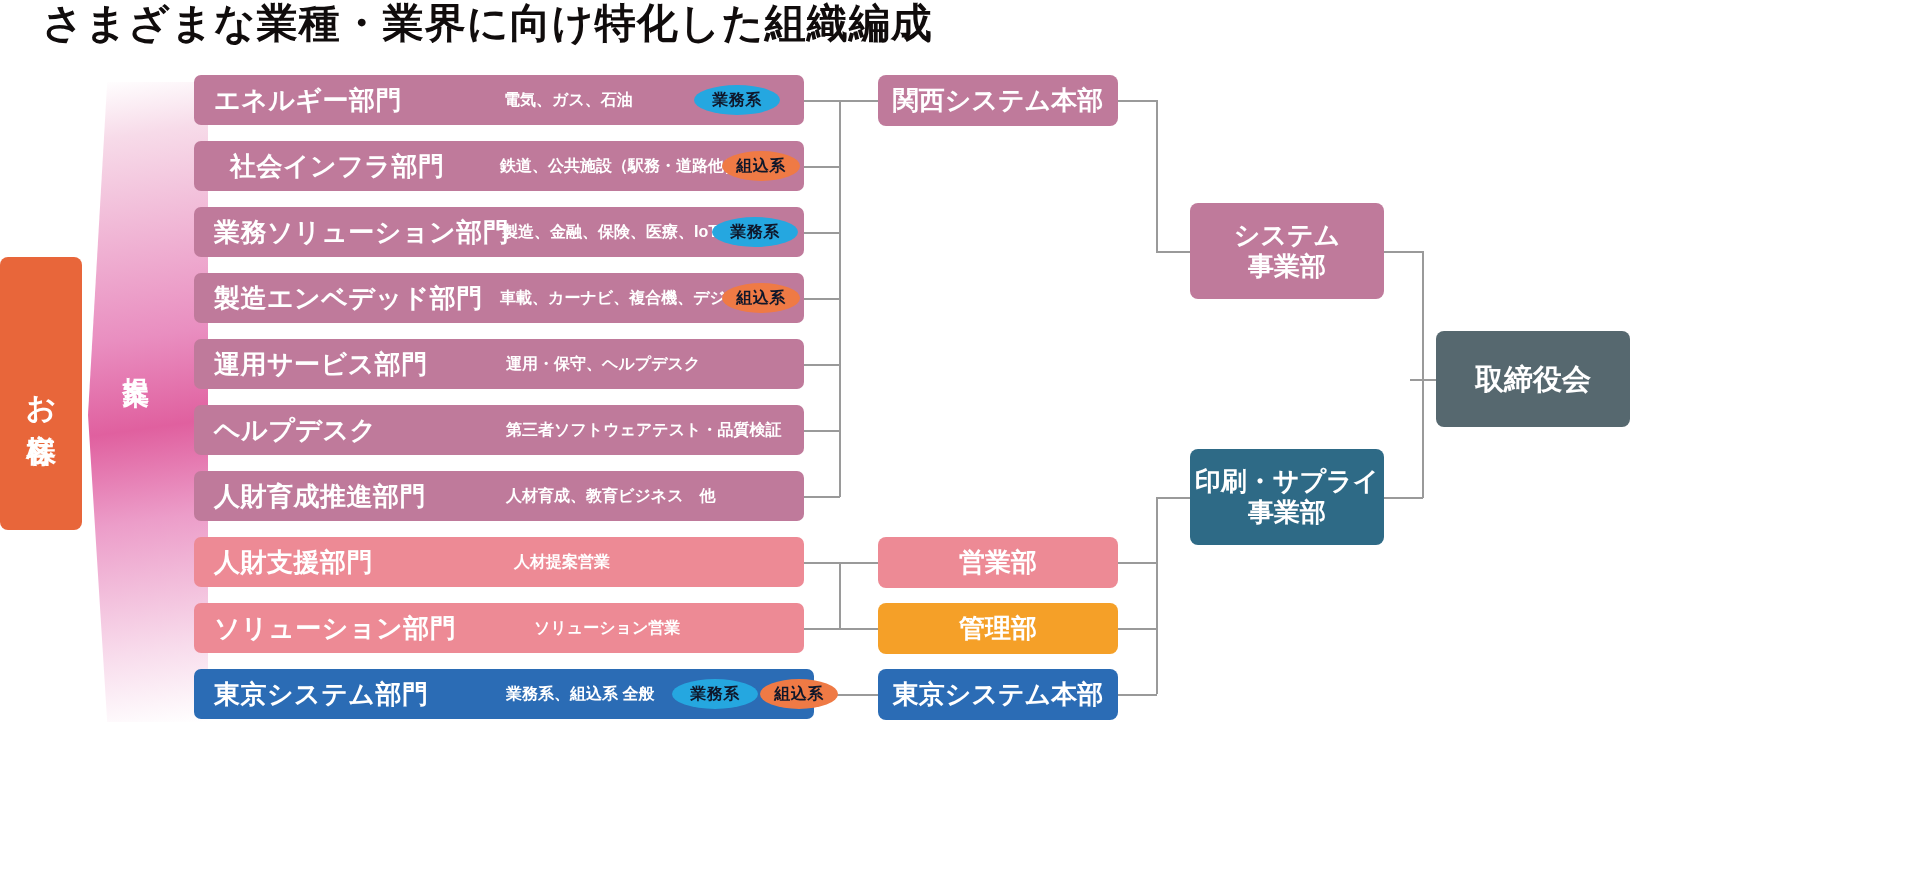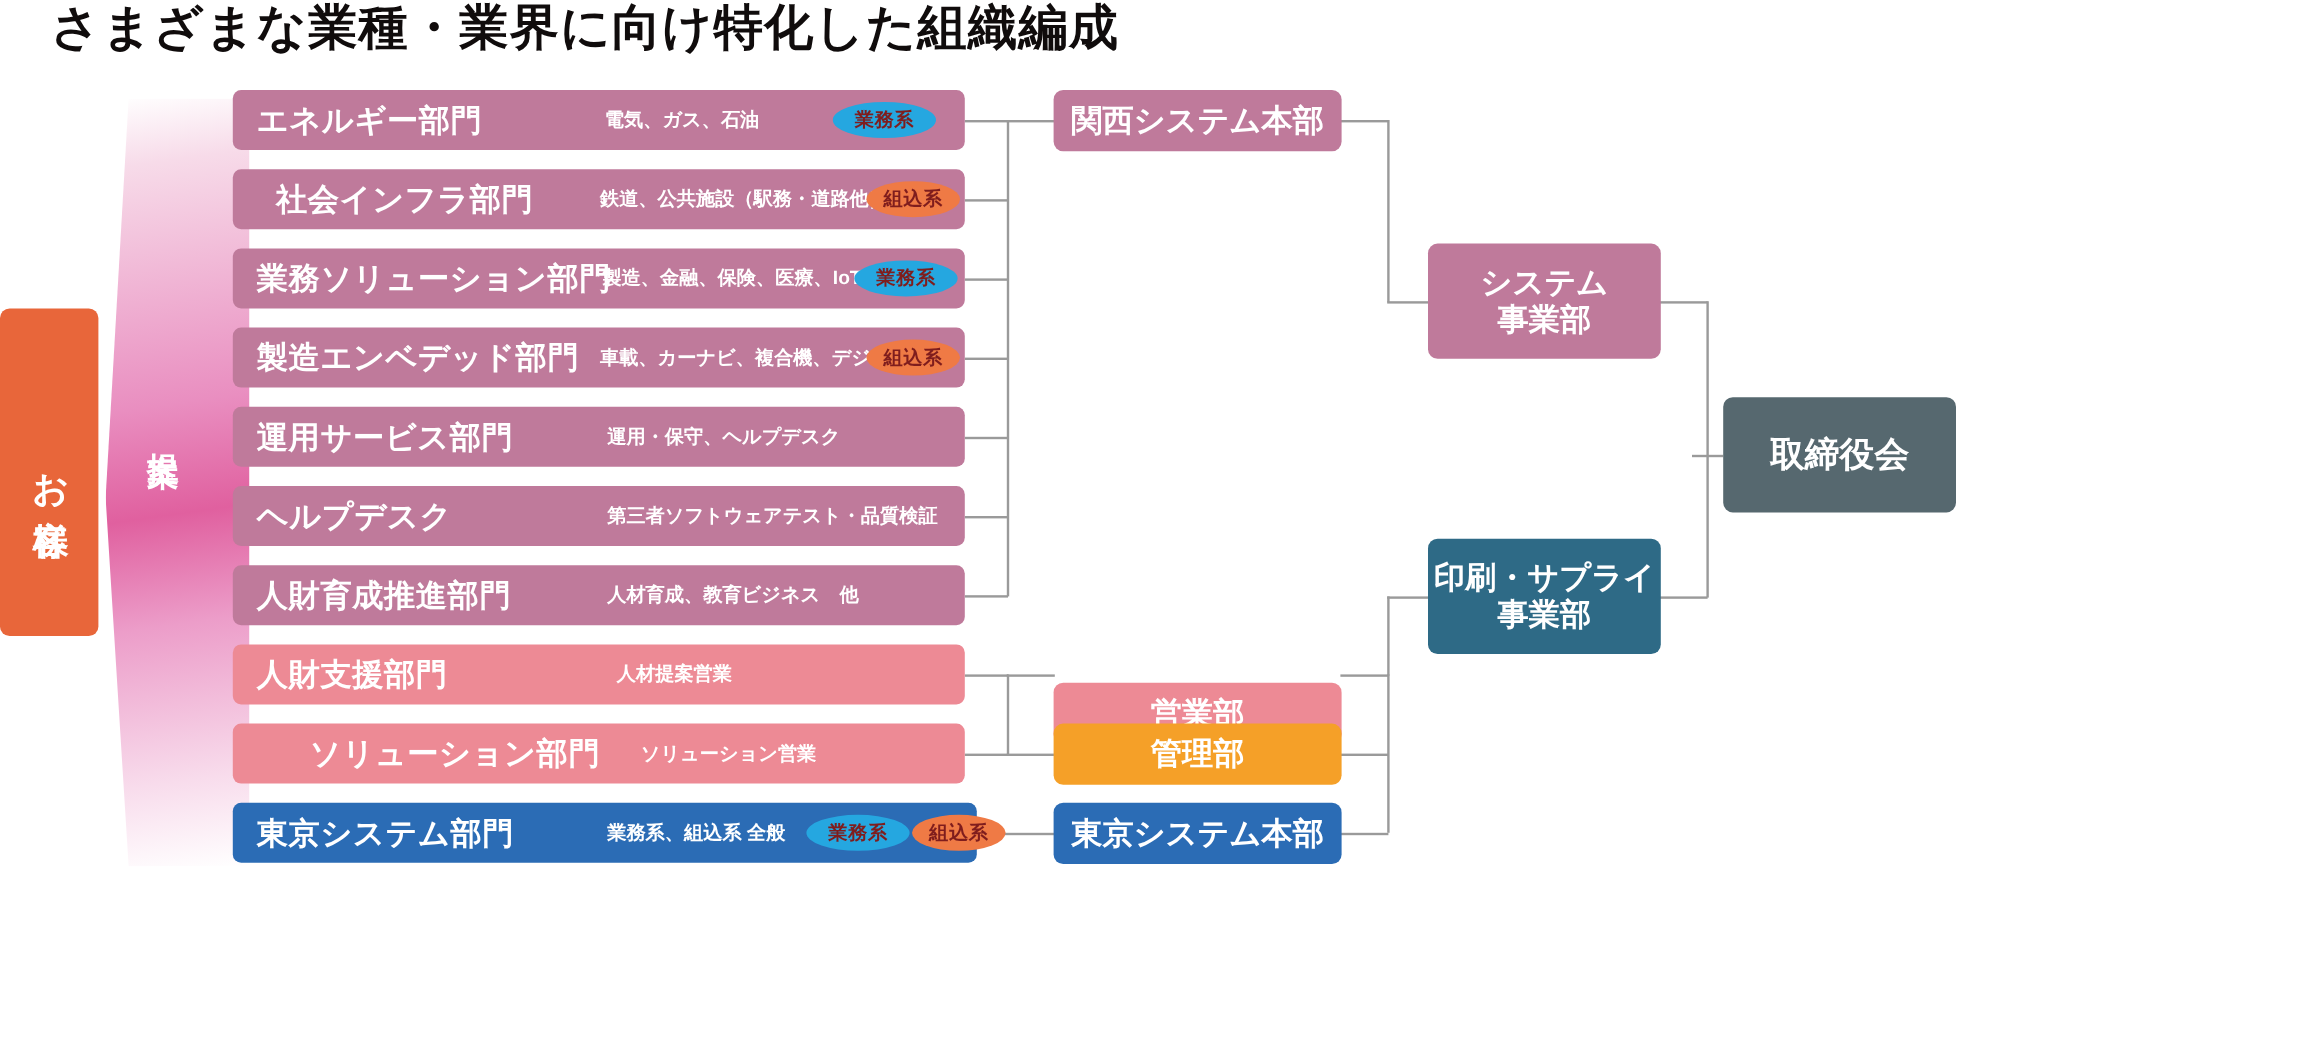--- a/index.html
+++ b/index.html
@@ -94,21 +94,21 @@
     white-space: nowrap;
     position: absolute;
   }
   .badge {
     position: absolute;
     height: 30px;
     border-radius: 50%/50%;
     display: flex;
     align-items: center;
     justify-content: center;
-    color: #7f1d1d;
+    color: #0f172a;
     font-size: 16px;
     font-weight: 700;
     letter-spacing: 0.5px;
     white-space: nowrap;
   }
   .badge.gyomu { background: #25a7e0; width: 86px; }
   .badge.kumi  { background: #ef7a45; width: 78px; }
 
   
   .orgbox {
@@ -211,35 +211,35 @@
   <div class="dept" style="top:471px; background:#bf7a9b;">
     <span class="dept-name">人財育成推進部門</span>
     <span class="dept-desc" style="left:312px;">人材育成、教育ビジネス　他</span>
   </div>
 
   <div class="dept" style="top:537px; background:#ed8a95;">
     <span class="dept-name">人財支援部門</span>
     <span class="dept-desc" style="left:320px;">人材提案営業</span>
   </div>
 
-  <div class="dept" style="top:603px; background:#ed8a95;padding-left:44px;">
+  <div class="dept" style="top:603px; background:#ed8a95;">
     <span class="dept-name">ソリューション部門</span>
     <span class="dept-desc" style="left:320px;margin-left:20px;">ソリューション営業</span>
   </div>
 
   <div class="dept wide" style="top:669px; background:#2b6cb5;">
     <span class="dept-name">東京システム部門</span>
     <span class="dept-desc" style="left:312px;">業務系、組込系 全般</span>
     <span class="badge gyomu" style="left:478px;">業務系</span>
     <span class="badge kumi" style="left:566px;">組込系</span>
   </div>
 
   <div class="orgbox" style="left:878px; top:75px; width:240px; height:51px; background:#bf7a9b; font-size:26px;">関西システム本部</div>
 
-  <div class="orgbox" style="left:878px; top:537px; width:240px; height:51px; background:#ed8a95; font-size:26px;margin-top:32px;">営業部</div>
+  <div class="orgbox" style="left:878px; top:537px; width:240px; height:51px; background:#ed8a95; font-size:26px;">営業部</div>
 
   <div class="orgbox" style="left:878px; top:603px; width:240px; height:51px; background:#f5a028; font-size:26px;">管理部</div>
 
   <div class="orgbox" style="left:878px; top:669px; width:240px; height:51px; background:#2b6cb5; font-size:26px;">東京システム本部</div>
 
   <div class="orgbox" style="left:1190px; top:203px; width:194px; height:96px; background:#bf7a9b; font-size:26px;">システム
 事業部</div>
 
   <div class="orgbox" style="left:1190px; top:449px; width:194px; height:96px; background:#2e6a86; font-size:26px;">印刷・サプライ
 事業部</div>

